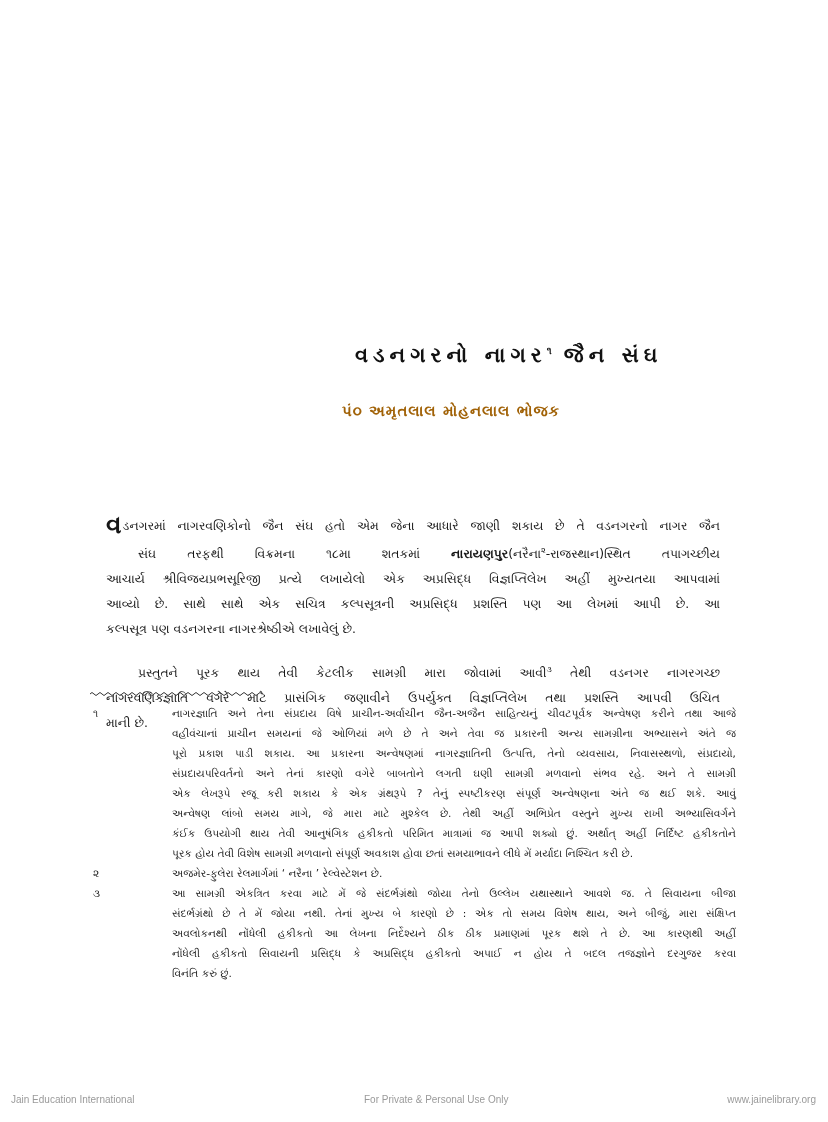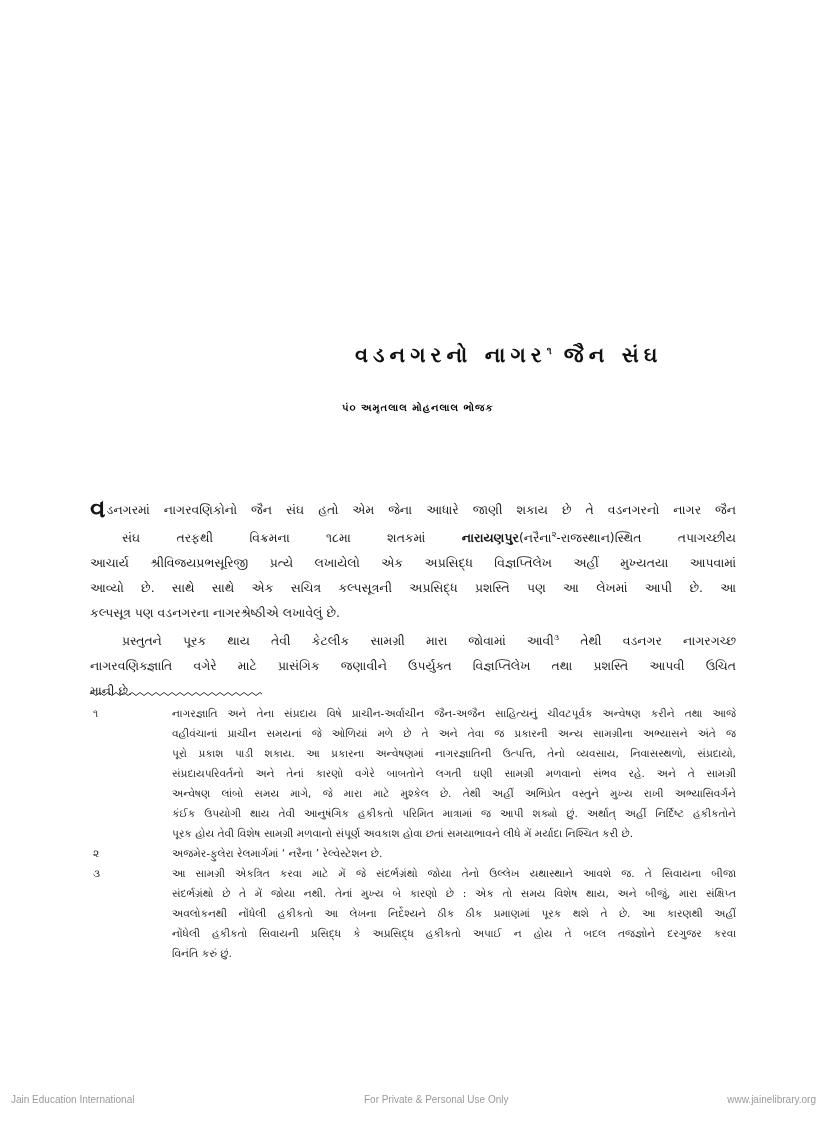--- a/index.html
+++ b/index.html
@@ -29,37 +29,37 @@
       font-weight: bold;
       letter-spacing: 5px;
       color: #111;
       white-space: nowrap;
     }
     .title sup { font-size: 10px; letter-spacing: 0; }
     .author {
       position: absolute;
       left: 342px;
       top: 402px;
-      font-size: 10px;
+      font-size: 15px;
       font-weight: bold;
       letter-spacing: 1px;
-      color: #000000;
+      color: #a16207;
       white-space: nowrap;
     }
     .body-text {
       position: absolute;
       left: 90px;
       top: 497px;
       width: 646px;
       font-size: 12.4px;
       line-height: 25px;
       color: #161616;
       text-align: justify;
     }
-    .body-text p { margin: 0; }
+    .body-text p { margin: 16px; }
     .para1 .line { display: block; text-align: justify; text-align-last: justify; white-space: nowrap; }
     .para1 .line.indent { padding-left: 32px; }
     .para1 .line.last { text-align-last: left; }
     .dropcap {
       font-size: 25px;
       font-weight: bold;
       line-height: 18px;
       vertical-align: -3px;
       margin-right: 1px;
     }
@@ -149,20 +149,21 @@
     <path d="M0 3 Q2 0 4 3 T8 3 T12 3 T16 3 T20 3 T24 3 T28 3 T32 3 T36 3 T40 3 T44 3 T48 3 T52 3 T56 3 T60 3 T64 3 T68 3 T72 3 T76 3 T80 3 T84 3 T88 3 T92 3 T96 3 T100 3 T104 3 T108 3 T112 3 T116 3 T120 3 T124 3 T128 3 T132 3 T136 3 T140 3 T144 3 T148 3 T152 3 T156 3 T160 3 T164 3 T168 3 T172 3" fill="none" stroke="#333" stroke-width="1"></path>
   </svg>
 
   <div class="notes">
     <div class="note">
       <span class="note-num">૧</span>
       <span class="line">નાગરજ્ઞાતિ અને તેના સંપ્રદાય વિષે પ્રાચીન-અર્વાચીન જૈન-અજૈન સાહિત્યનું ચીવટપૂર્વક અન્વેષણ કરીને તથા આજે</span>
       <span class="line">વહીવંચાનાં પ્રાચીન સમયનાં જે ઓળિયાં મળે છે તે અને તેવા જ પ્રકારની અન્ય સામગ્રીના અભ્યાસને અંતે જ</span>
       <span class="line">પૂરો પ્રકાશ પાડી શકાય. આ પ્રકારના અન્વેષણમાં નાગરજ્ઞાતિની ઉત્પત્તિ, તેનો વ્યવસાય, નિવાસસ્થળો, સંપ્રદાયો,</span>
       <span class="line">સંપ્રદાયપરિવર્તનો અને તેનાં કારણો વગેરે બાબતોને લગતી ઘણી સામગ્રી મળવાનો સંભવ રહે. અને તે સામગ્રી</span>
+      <span class="line">એક લેખરૂપે રજૂ કરી શકાય કે એક ગ્રંથરૂપે ? તેનું સ્પષ્ટીકરણ સંપૂર્ણ અન્વેષણના અંતે જ થઈ શકે. આવું</span>
       <span class="line">અન્વેષણ લાંબો સમય માગે, જે મારા માટે મુશ્કેલ છે. તેથી અહીં અભિપ્રેત વસ્તુને મુખ્ય રાખી અભ્યાસિવર્ગને</span>
       <span class="line">કંઈક ઉપયોગી થાય તેવી આનુષંગિક હકીકતો પરિમિત માત્રામાં જ આપી શક્યો છું. અર્થાત્ અહીં નિર્દિષ્ટ હકીકતોને</span>
       <span class="line last">પૂરક હોય તેવી વિશેષ સામગ્રી મળવાનો સંપૂર્ણ અવકાશ હોવા છતાં સમયાભાવને લીધે મેં મર્યાદા નિશ્ચિત કરી છે.</span>
     </div>
     <div class="note">
       <span class="note-num">૨</span>
       <span class="line last">અજમેર-ફુલેરા રેલમાર્ગમાં ‘ નરૈના ’ રેલ્વેસ્ટેશન છે.</span>
     </div>
     <div class="note">
       <span class="note-num">૩</span>

